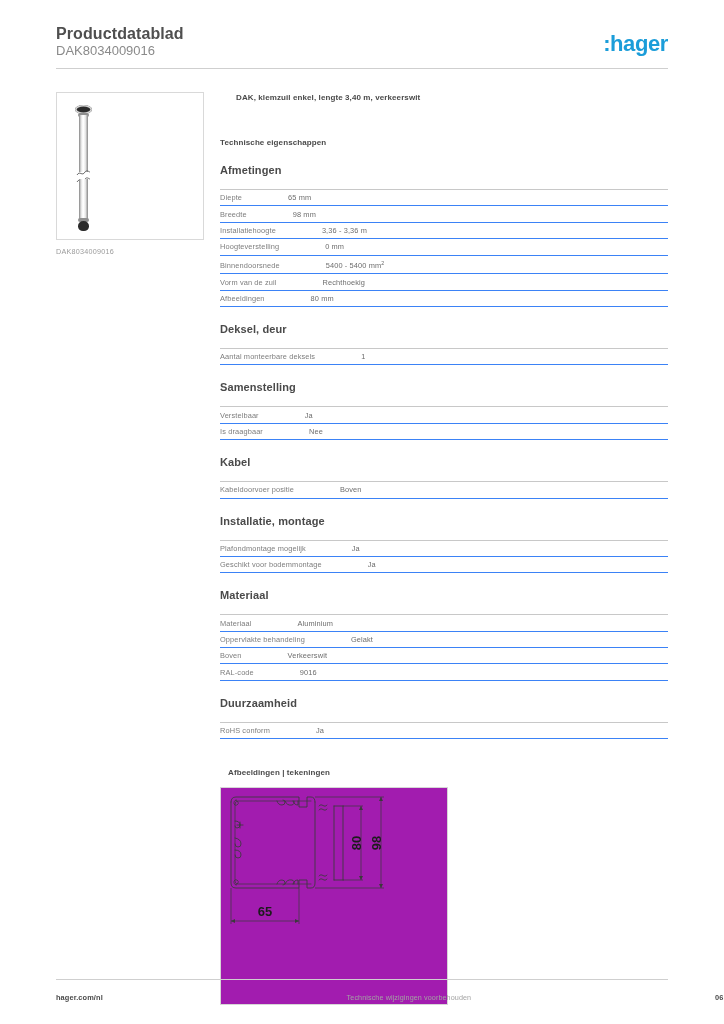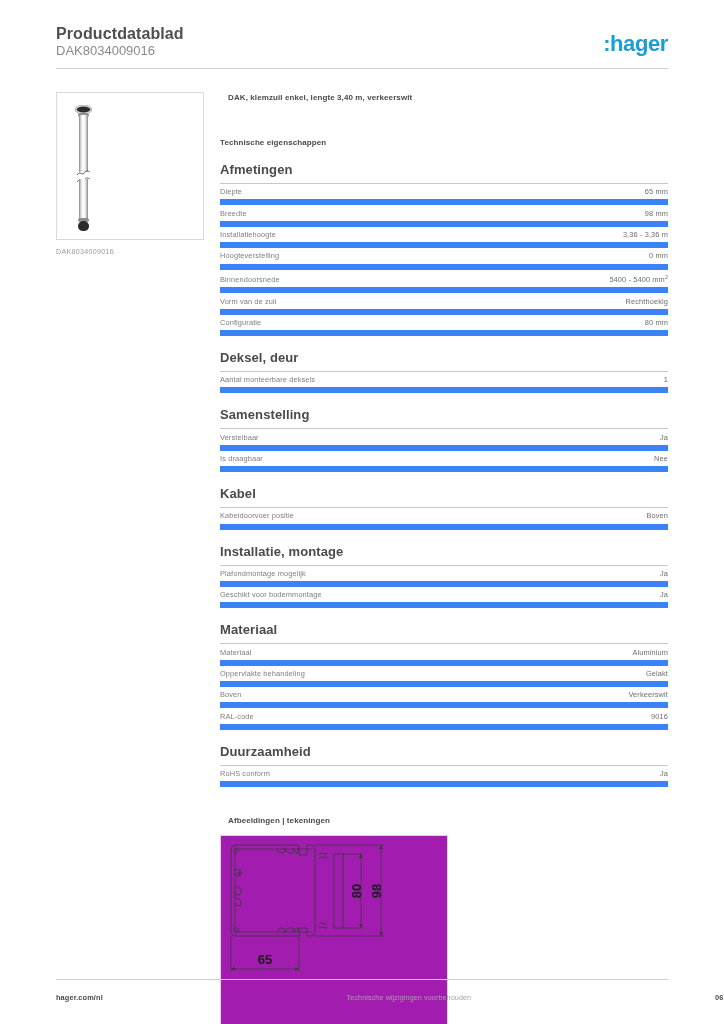--- a/index.html
+++ b/index.html
@@ -121,46 +121,45 @@
   .content {
     position: absolute;
     left: 220px; top: 92px;
     width: 448px;
   }
   .product-name {
     font-size: 8px;
     font-weight: bold;
     color: #4a4a4a;
     letter-spacing: .1px;
-    margin: 0 0 0 8px;
+    margin: 0 0 0 16px;
     line-height: 11px;
   }
   .tech-heading {
     font-size: 8px;
     font-weight: bold;
     color: #4a4a4a;
     letter-spacing: .1px;
     margin: 34px 0 0 0;
     line-height: 11px;
   }
   .group { margin-top: 17px; }
   .group-title {
-    font-size: 13px;
-    font-weight: bold;
-    color: #4a4a4a;
-    letter-spacing: .1px;
-    padding-bottom: 8px;
+    font-size: 11px;
+    font-weight: bold;
+    color: #4a4a4a;
+    letter-spacing: .1px;
+    padding-bottom: 14px;
     border-bottom: 1px solid #c8c8c8;
     line-height: 10px;
   }
   .spec-row {
     display: flex;
-    justify-content: space-between;
     align-items: baseline;
-    border-bottom: 6px solid #3b82f6;
+    border-bottom: 1px solid #3b82f6;
     padding: 3.2px 0 3.2px 0;
     min-height: 14px;
     gap: 46px;
   }
   .spec-label {
     font-size: 7.4px;
     color: #7d7d7d;
     line-height: 9px;
     letter-spacing: .12px;
     white-space: nowrap;
@@ -285,21 +284,21 @@
           </div>
           <div class="spec-row">
             <div class="spec-label">Binnendoorsnede</div>
             <div class="spec-value">5400 - 5400 mm<sup>2</sup></div>
           </div>
           <div class="spec-row">
             <div class="spec-label">Vorm van de zuil</div>
             <div class="spec-value">Rechthoekig</div>
           </div>
           <div class="spec-row">
-            <div class="spec-label">Configuratie</div>
+            <div class="spec-label">Afbeeldingen</div>
             <div class="spec-value">80 mm</div>
           </div>
         </div>
         <div class="group">
           <div class="group-title">Deksel, deur</div>
           <div class="spec-row">
             <div class="spec-label">Aantal monteerbare deksels</div>
             <div class="spec-value">1</div>
           </div>
         </div>

